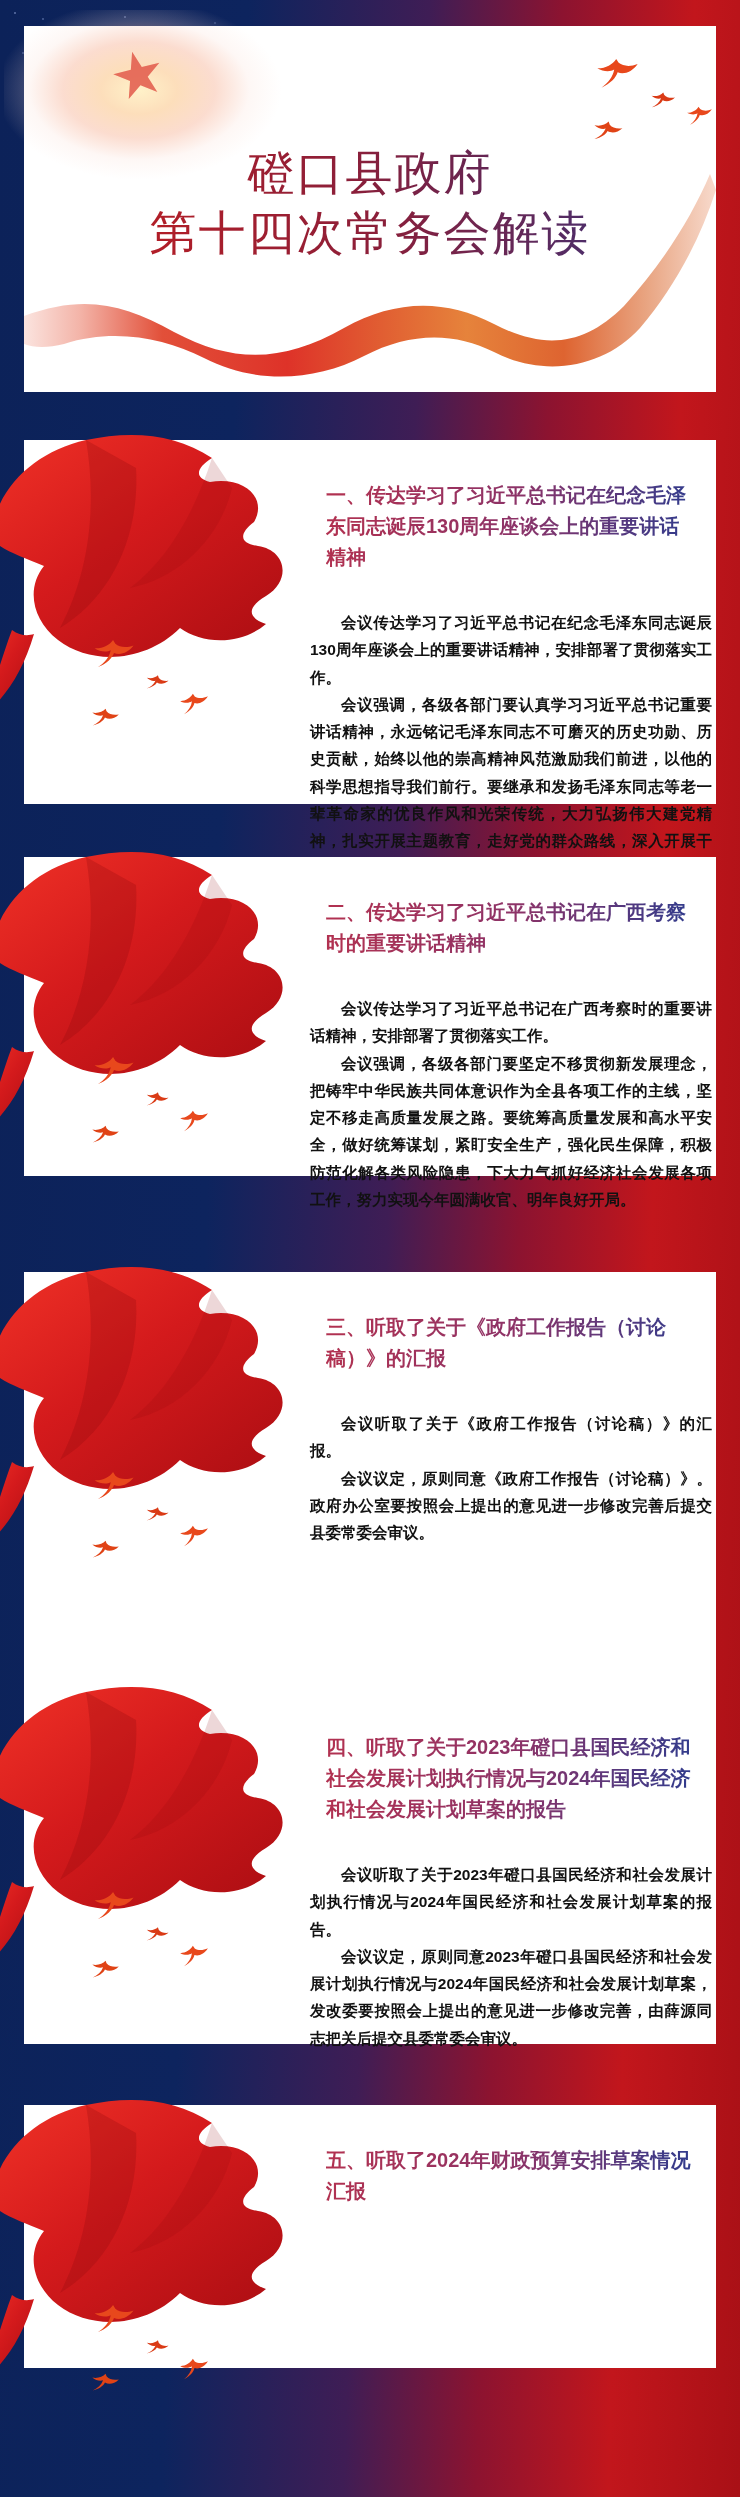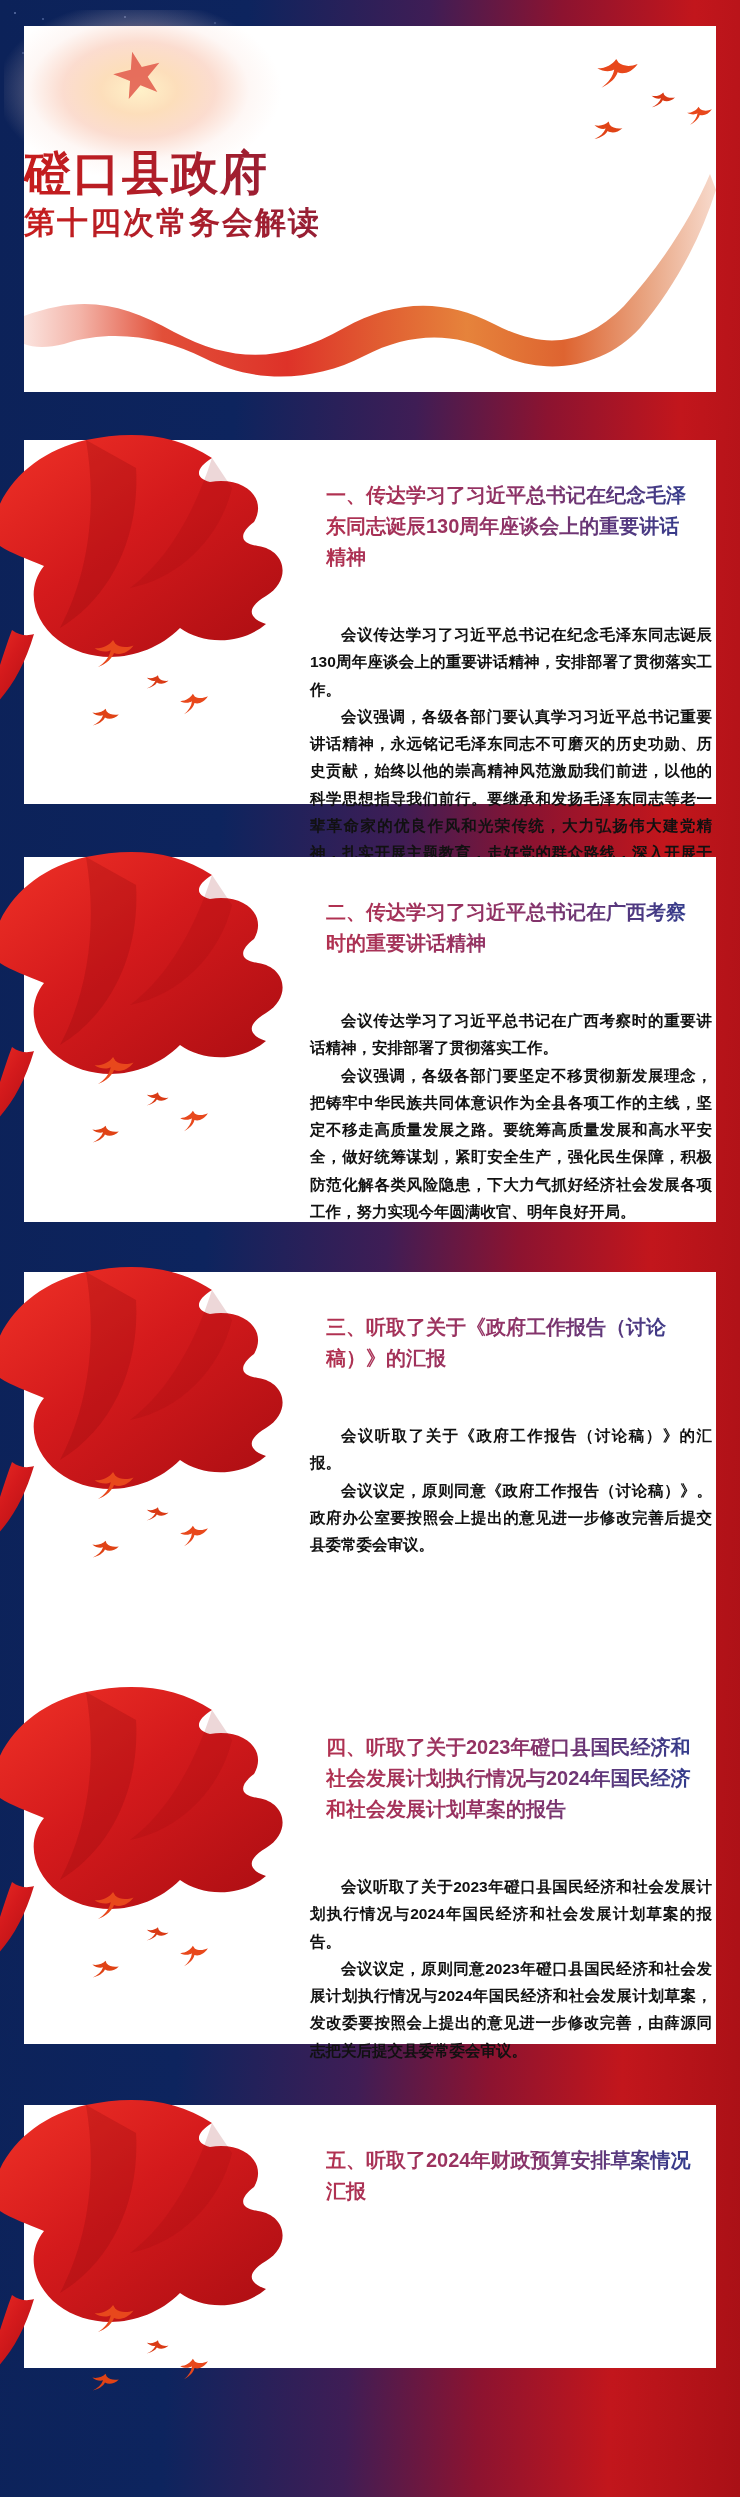--- a/index.html
+++ b/index.html
@@ -10,50 +10,50 @@
   }
   .sparkles{position:absolute;left:14px;top:12px;width:2px;height:2px;border-radius:50%;
     background:rgba(150,170,220,.6);
     box-shadow:28px 6px 0 rgba(140,160,215,.5), 60px 18px 0 rgba(130,150,210,.45),
       110px 4px 0 rgba(150,170,220,.5), 160px 22px 0 rgba(130,150,210,.4),
       8px 40px 0 rgba(140,160,215,.4), 200px 10px 0 rgba(140,160,215,.35),
       250px 26px 0 rgba(130,150,210,.3);}
   .card{position:absolute;left:24px;width:692px;background:#ffffff;}
   .card-header{top:26px;height:366px;}
   .card-s0{top:440px;height:364px;}
-  .card-s1{top:857px;height:365px;}
+  .card-s1{top:857px;height:319px;}
   .card-s2{top:1272px;height:476px;}
   .card-s3{top:1692px;height:352px;}
   .card-s4{top:2105px;height:263px;}
 
   
   .emblem-glow{position:absolute;left:-20px;top:-16px;width:380px;height:210px;pointer-events:none;
     background:
       radial-gradient(ellipse 190px 120px at 135px 80px, rgba(255,241,198,.95) 0%, rgba(252,214,170,.8) 20%, rgba(248,186,160,.5) 40%, rgba(250,220,210,.22) 58%, rgba(255,255,255,0) 75%);}
   .emblem-star{position:absolute;left:86px;top:18px;font-size:62px;line-height:1;
     color:#e25a4b;transform:rotate(-14deg);opacity:.85;}
-  .title{position:absolute;left:0;right:0;top:96px;text-align:left;font-weight:700;
+  .title{position:absolute;left:0;right:0;top:96px;text-align:center;font-weight:400;
     letter-spacing:2px;line-height:1.26;}
   .title .t1{display:block;font-size:47px;
     background:linear-gradient(90deg,#c71d1d 0%,#8a1f3a 48%,#23307f 100%);
     -webkit-background-clip:text;background-clip:text;color:transparent;}
-  .title .t2{display:block;font-size:31px;
+  .title .t2{display:block;font-size:47px;
     background:linear-gradient(90deg,#c71d1d 0%,#8a1f3a 52%,#2a3584 100%);
     -webkit-background-clip:text;background-clip:text;color:transparent;}
   .header-birds{position:absolute;left:556px;top:30px;width:150px;height:110px;}
   .ribbon-wave{position:absolute;left:0;top:130px;width:692px;height:236px;}
 
   
   .flag{position:absolute;left:-24px;top:-22px;width:330px;height:300px;pointer-events:none;}
   .section-birds{position:absolute;left:56px;top:192px;width:180px;height:120px;}
   .content{position:absolute;left:286px;top:24px;width:402px;}
   .section-heading{margin:16px;font-size:20px;font-weight:700;line-height:1.55;
     background:linear-gradient(93deg,#b23150 0%,#8c3368 52%,#2d3c8e 100%);
     -webkit-background-clip:text;background-clip:text;color:transparent;}
-  .section-body{margin-top:48px;}
+  .section-body{margin-top:36px;}
   .section-body p{margin:0;font-size:15.5px;font-weight:700;color:#111111;
     line-height:1.76;text-align:justify;text-indent:2em;}
 </style>
 </head>
 <body>
 
 <svg width="0" height="0" style="position:absolute" aria-hidden="true">
   <defs>
     <linearGradient id="flagGrad" x1="0" y1="0" x2="1" y2="1">
       <stop offset="0" stop-color="#f03227"></stop>

